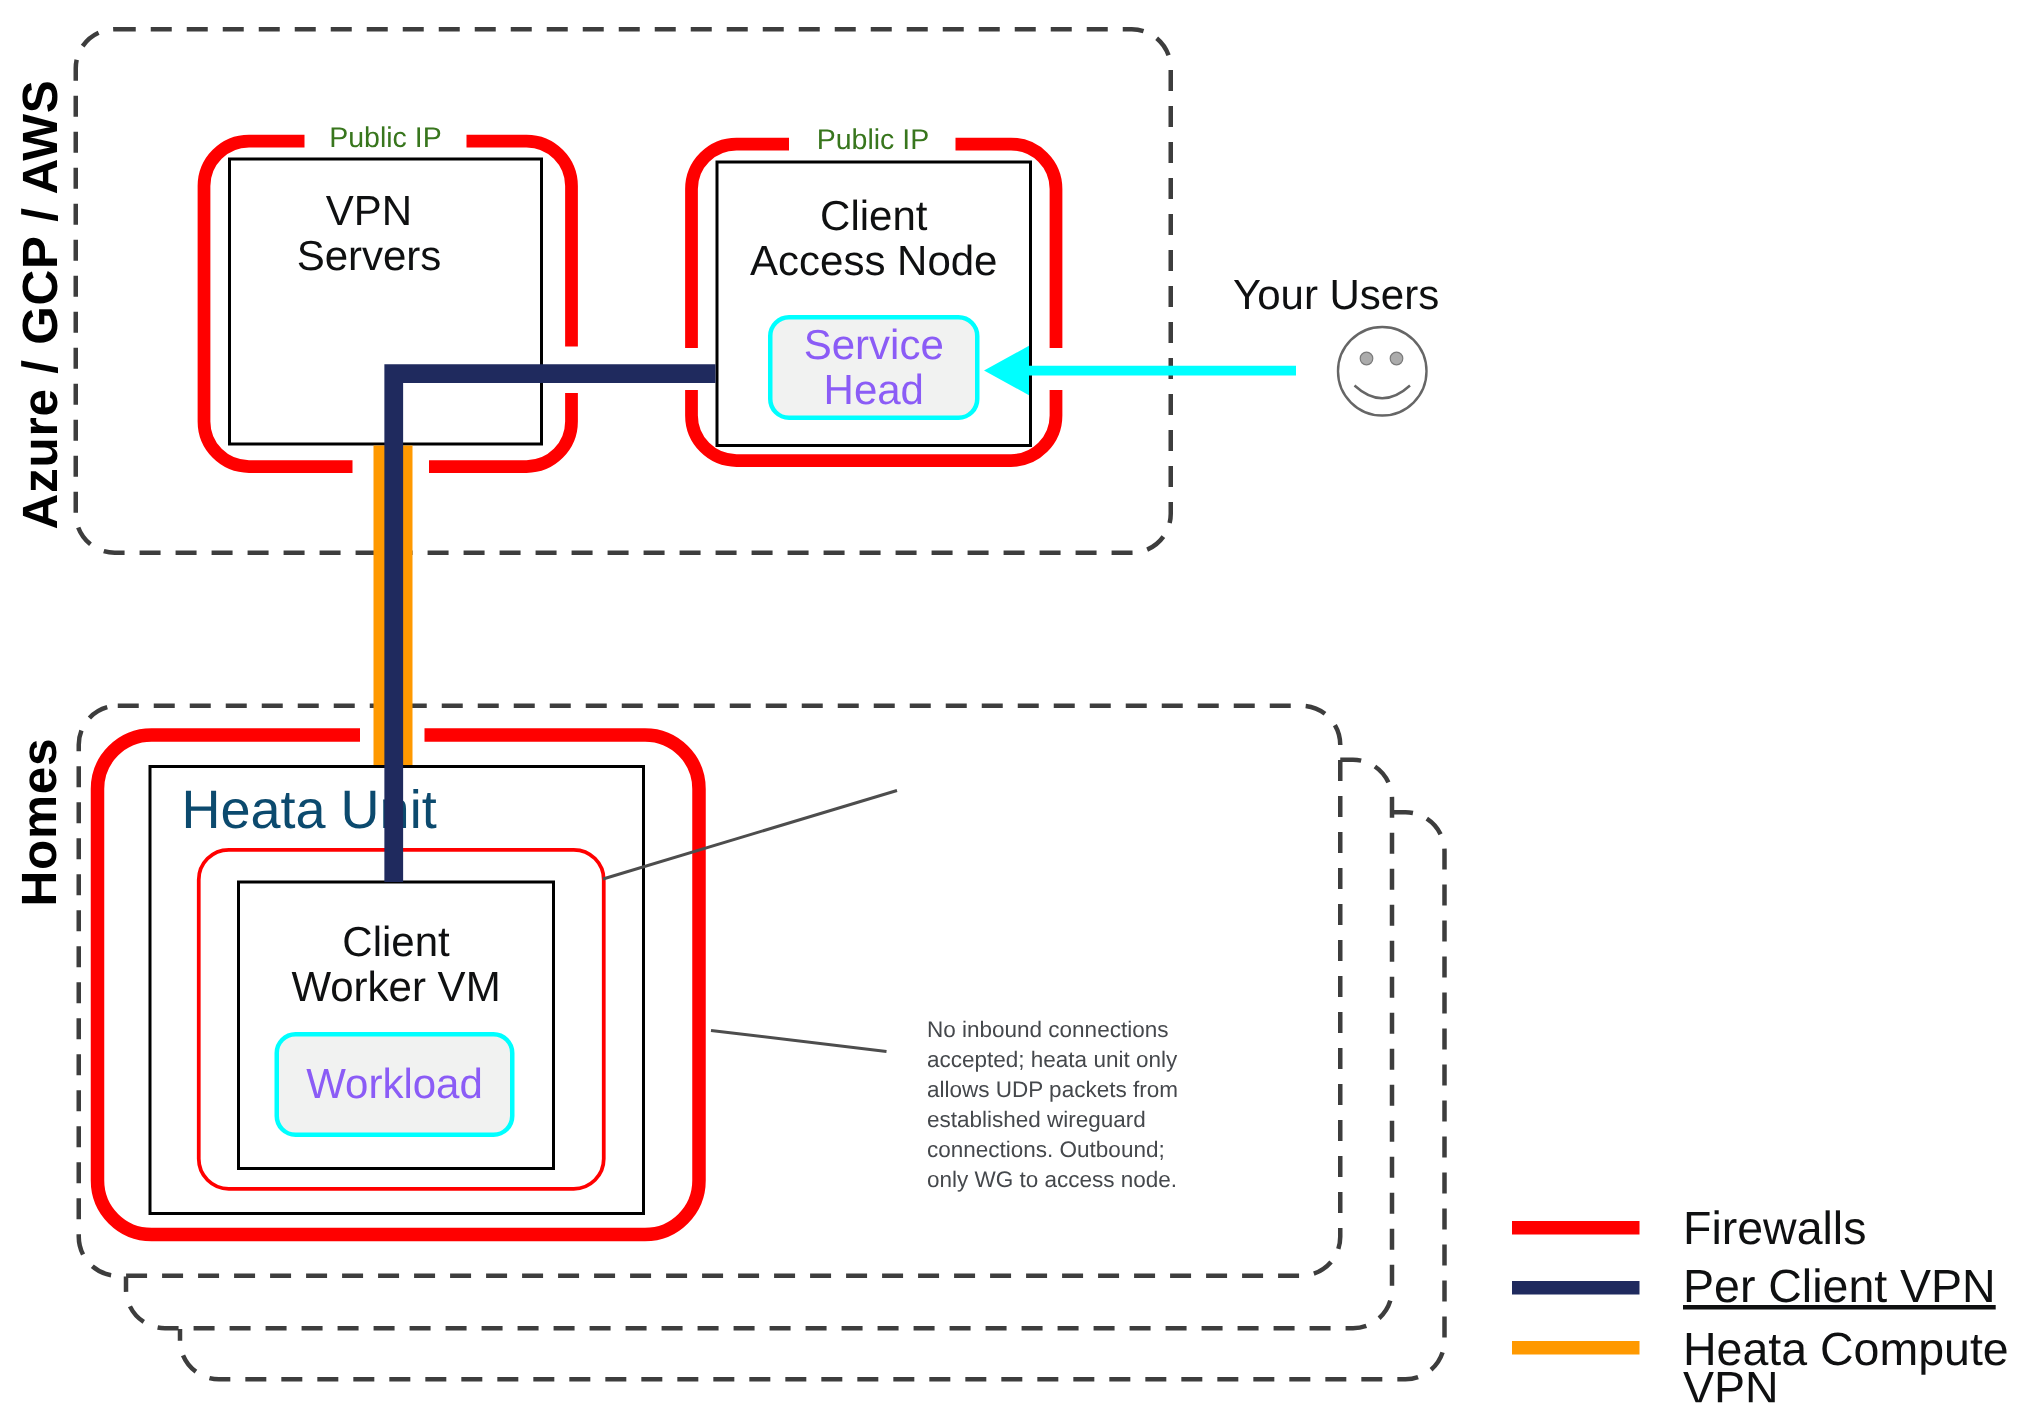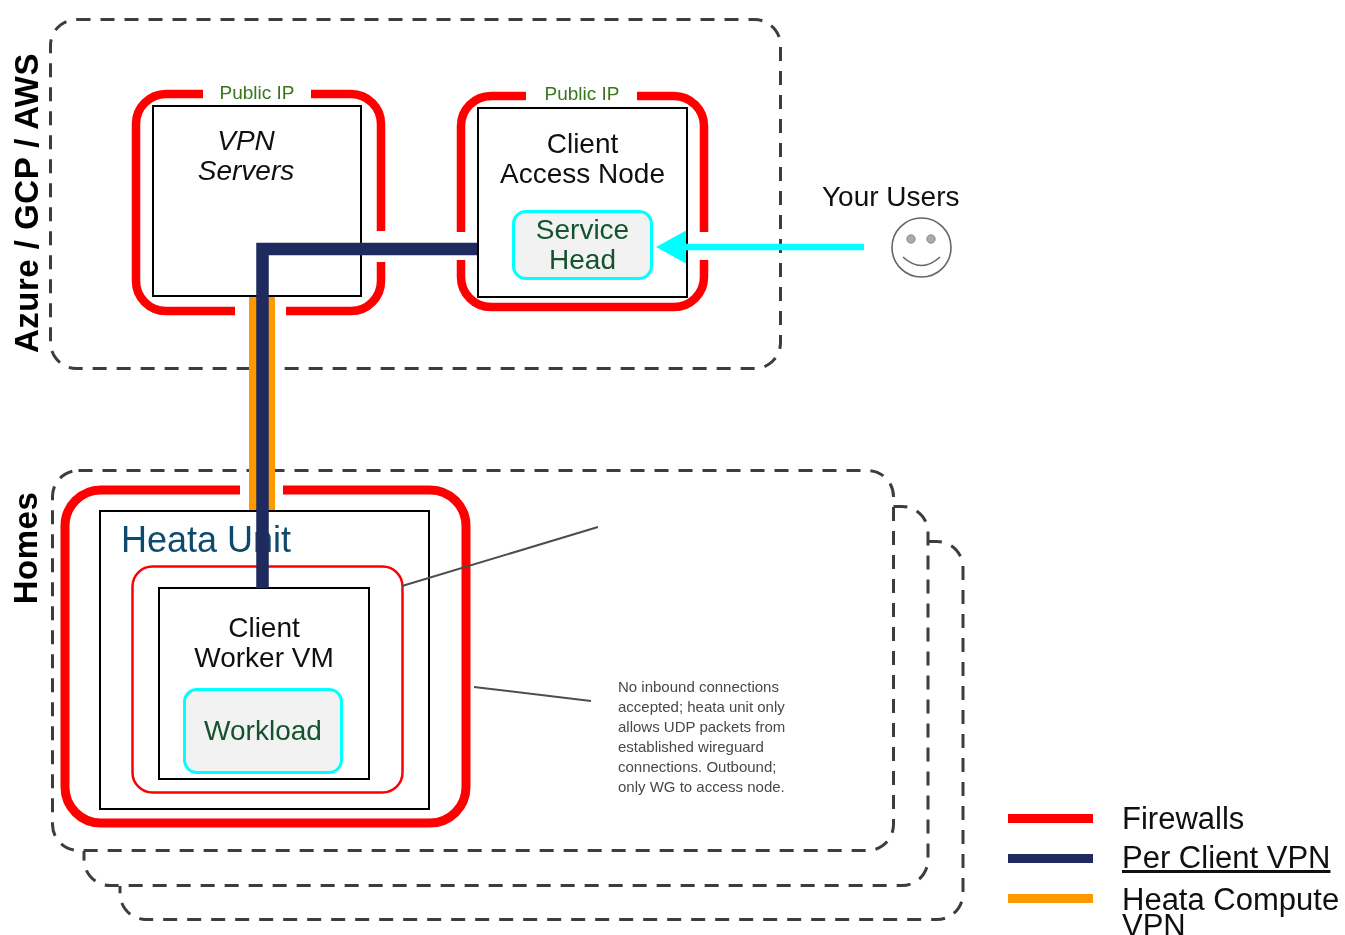--- a/index.html
+++ b/index.html
@@ -15,21 +15,21 @@
   
   .chip{
     position:absolute;background:#f1f2f1;border:3px solid #00ffff;border-radius:14px;
     box-sizing:border-box;z-index:1;display:flex;align-items:center;justify-content:center;
     text-align:center;white-space:pre-line;
   }
   .title{
     position:absolute;z-index:2;text-align:center;white-space:pre-line;
     font-size:28px;line-height:30px;color:#0f1011;
   }
-  .chip .title-inline{font-size:28px;line-height:30px;color:#14532d;white-space:pre-line;text-align:center;}
+  .chip .title-inline{font-size:28px;line-height:30px;color:#8b5cf6;white-space:pre-line;text-align:center;}
   .heata-label{position:absolute;z-index:2;font-size:36px;line-height:32px;color:#0c4a6e;}
   .public-ip{
     position:absolute;z-index:2;text-align:center;font-size:19px;line-height:20px;color:#38761d;
   }
   .users-label{position:absolute;z-index:2;font-size:28px;line-height:30px;text-align:left;color:#0f1011;}
   .v-label{
     position:absolute;z-index:2;font-weight:bold;font-size:33px;line-height:40px;
     text-align:center;transform:rotate(-90deg);color:#000000;letter-spacing:0.5px;
   }
   .annotation{
@@ -44,41 +44,41 @@
 </style>
 </head>
 <body>
 
 <div class="canvas">
 
   <div class="v-label" style="left:-138px;top:183px;width:330px;height:40px;">Azure / GCP / AWS</div>
   <div class="v-label" style="left:-39px;top:528px;width:130px;height:40px;">Homes</div>
 
   <div class="node-box" style="left:152px;top:105px;width:210px;height:192px;"></div>
-  <div class="title" style="left:152px;top:126px;width:188px;font-style:italic;">VPN
+  <div class="title" style="left:152px;top:126px;width:188px;">VPN
 Servers</div>
   <div class="public-ip" style="left:157px;top:83px;width:200px;">Public IP</div>
 
   <div class="node-box" style="left:477px;top:107px;width:211px;height:191px;"></div>
   <div class="title" style="left:477px;top:129px;width:211px;">Client
 Access Node</div>
   <div class="public-ip" style="left:482px;top:84px;width:200px;">Public IP</div>
   <div class="chip" style="left:512px;top:210px;width:141px;height:70px;">
     <span class="title-inline">Service
 Head</span>
   </div>
 
   <div class="users-label" style="left:822px;top:182px;width:200px;">Your Users</div>
 
   <div class="node-box" style="left:99px;top:510px;width:331px;height:300px;"></div>
   <div class="heata-label" style="left:121px;top:524px;">Heata Unit</div>
   <div class="node-box" style="left:158px;top:587px;width:212px;height:193px;"></div>
   <div class="title" style="left:158px;top:613px;width:212px;">Client
 Worker VM</div>
-  <div class="chip" style="left:183px;top:688px;width:160px;height:86px;">
+  <div class="chip" style="left:183px;top:688px;width:160px;height:70px;">
     <span class="title-inline">Workload</span>
   </div>
 
   <div class="annotation" style="left:618px;top:677px;width:220px;">No inbound connections
 accepted; heata unit only
 allows UDP packets from
 established wireguard
 connections. Outbound;
 only WG to access node.</div>
 

